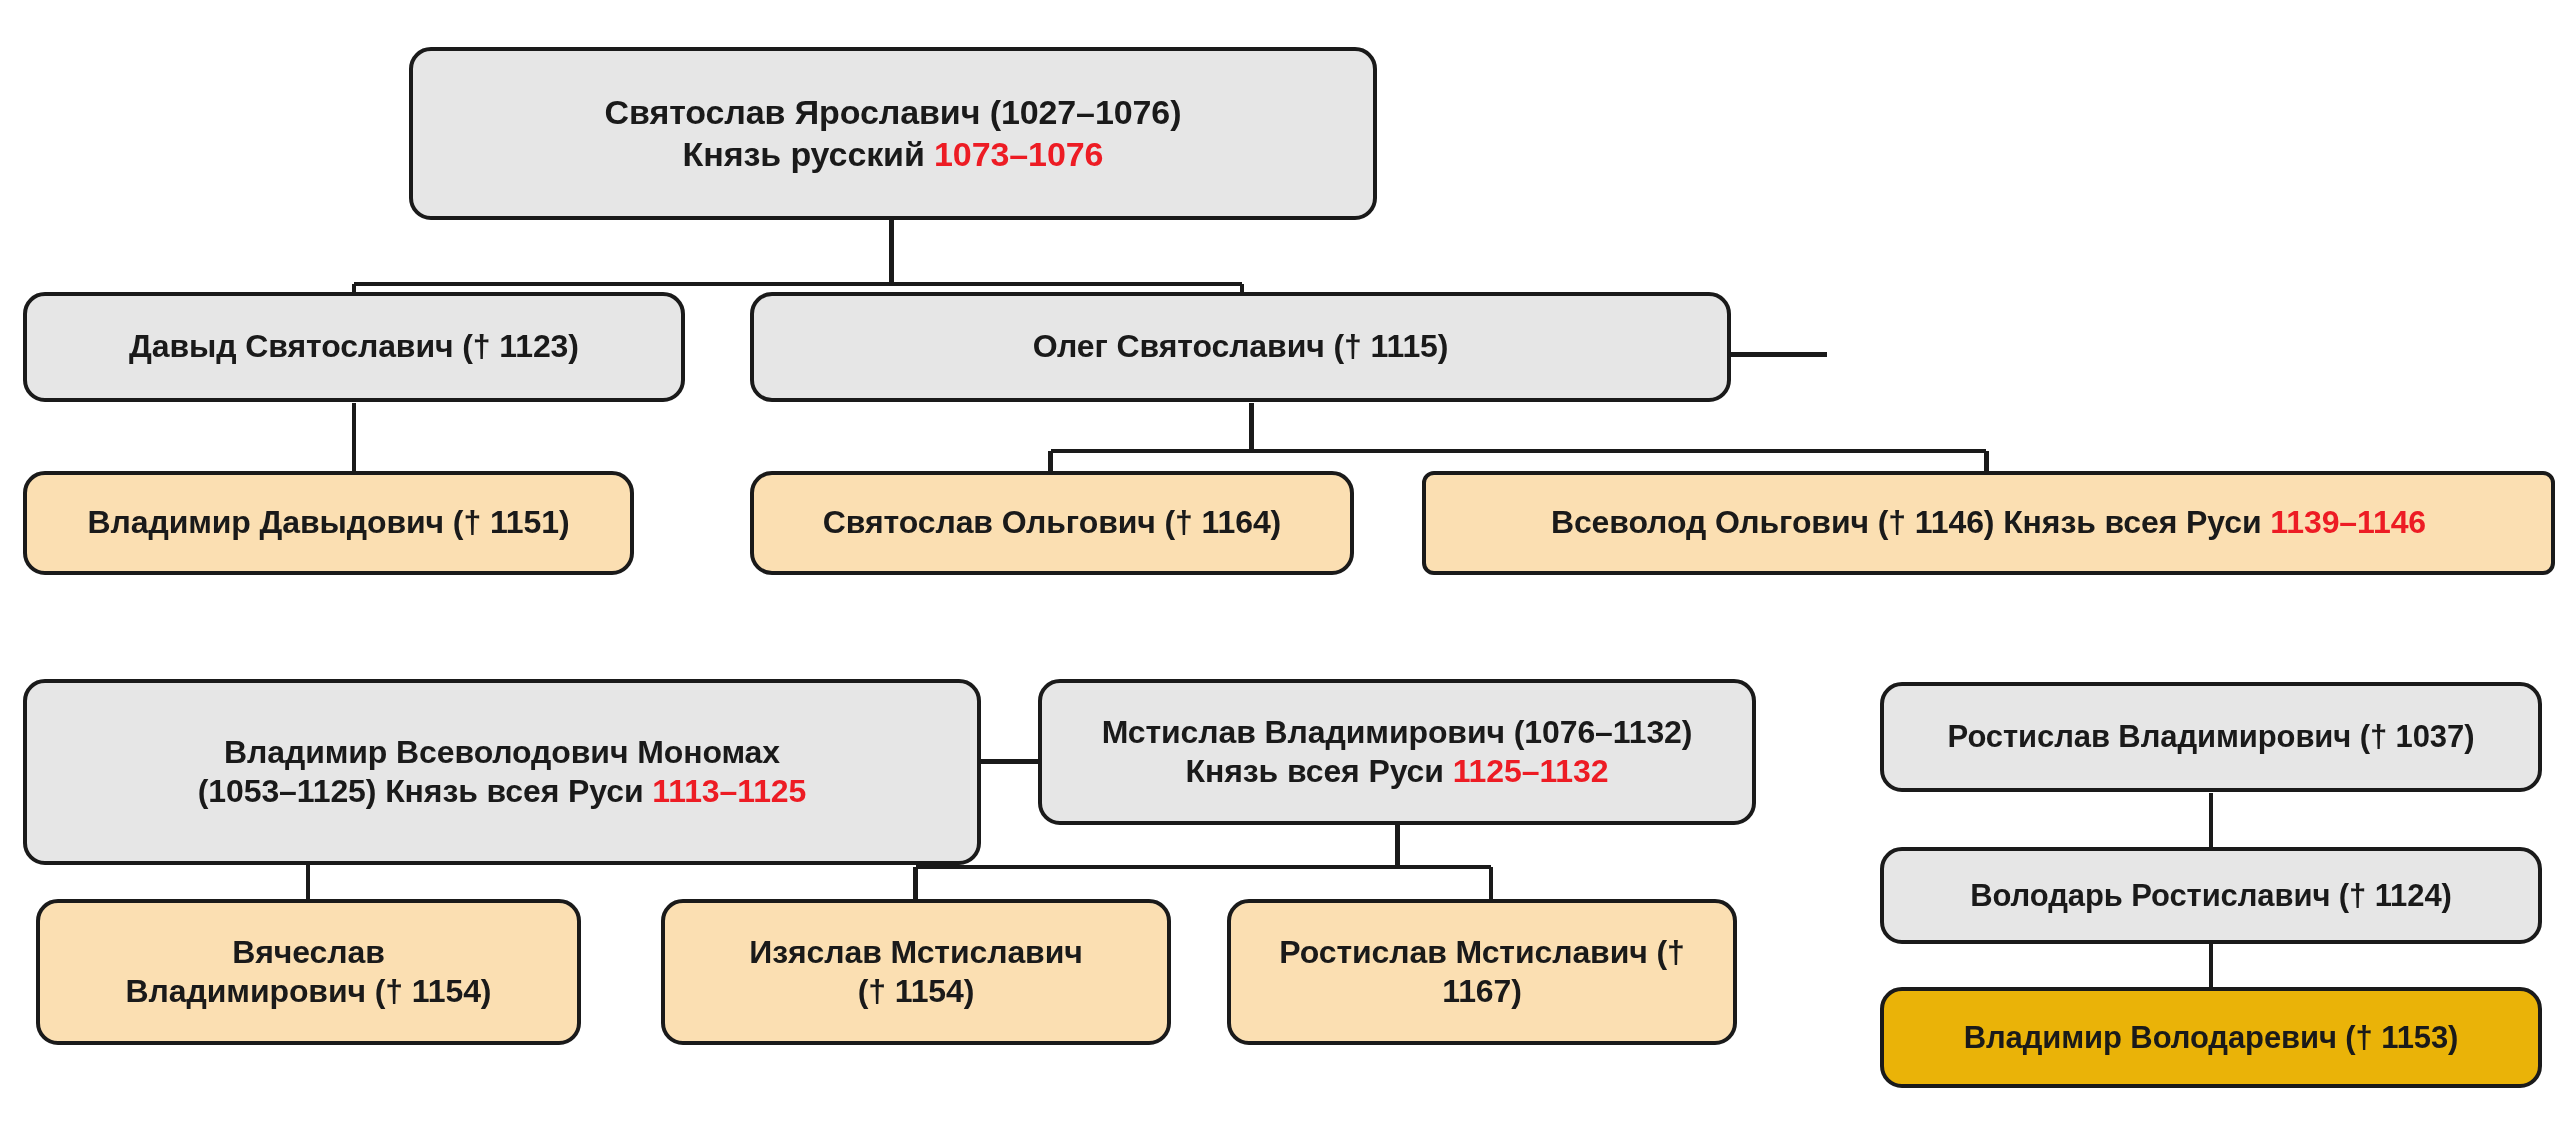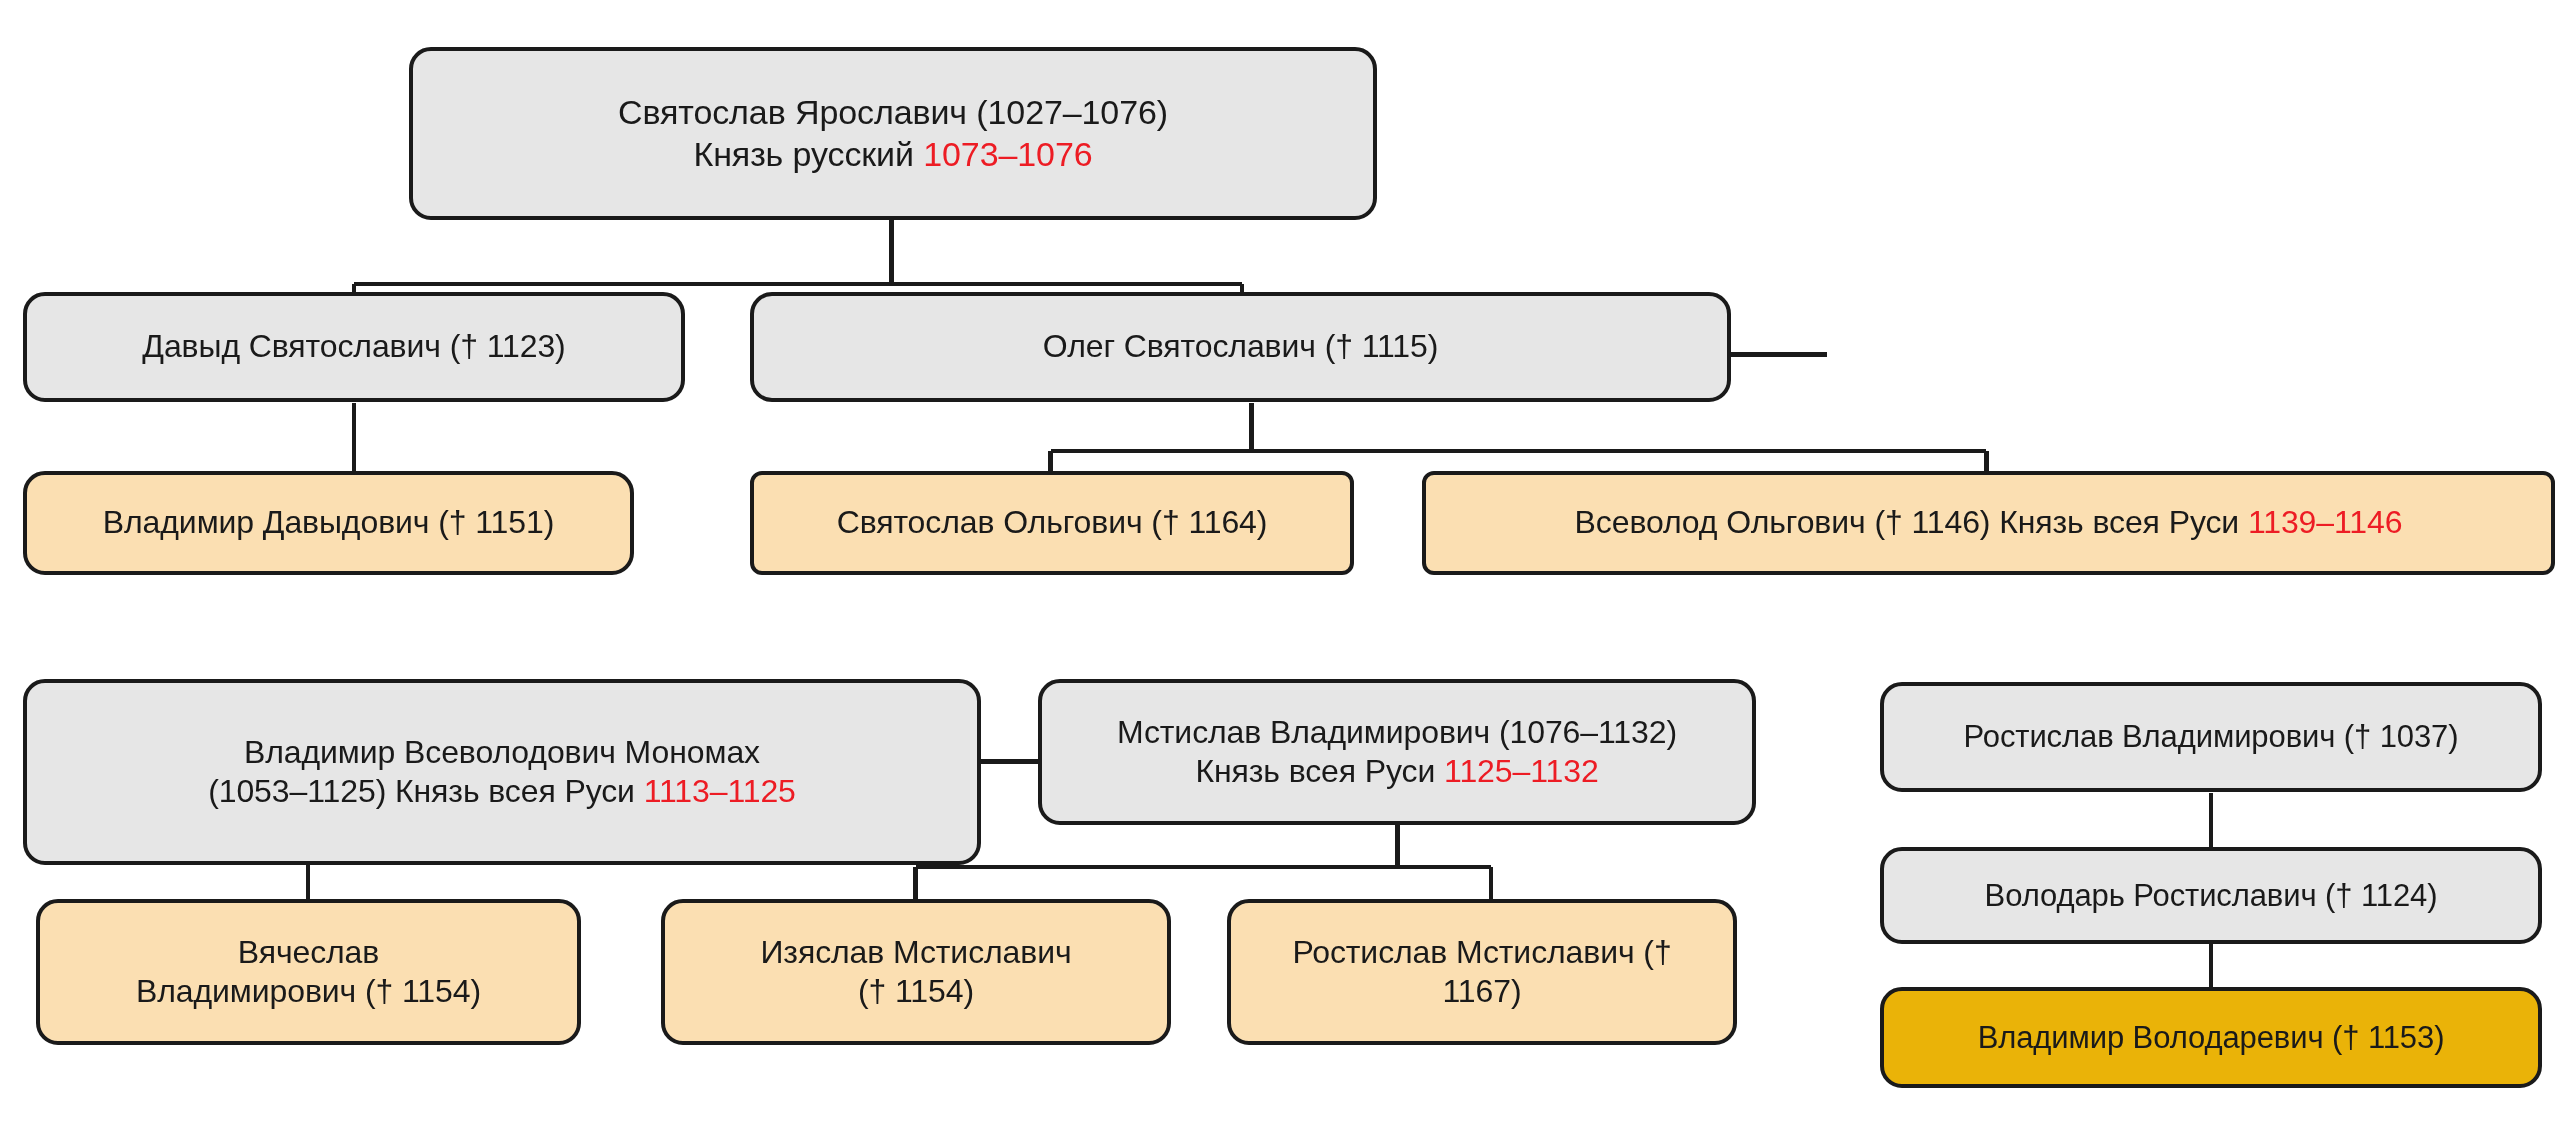--- a/index.html
+++ b/index.html
@@ -29,21 +29,21 @@
     border: 4.5px solid #1a1a1a;
     border-radius: 22px;
     display: flex;
     align-items: center;
     justify-content: center;
     text-align: center;
     padding: 3.9px 17px;
     z-index: 5;
   }
   .node .label {
-    font-weight: normal;
+    font-weight: bold;
     color: #1a1a1a;
     line-height: 1.22;
     letter-spacing: -0.1px;
     white-space: pre-line;
   }
   .reign {
     color: #ed1c24;
   }
   .fill-grey { background: #e6e6e6; }
   .fill-tan  { background: #fbdfb2; }
@@ -95,21 +95,21 @@
 
   <div class="node fill-grey" style="left:750px; top:292px; width:981px; height:110px; font-size:32px;">
     <div class="label">Олег Святославич († 1115)</div>
   </div>
 
 
   <div class="node fill-tan" style="left:23px; top:471px; width:611px; height:104px; font-size:32px;">
     <div class="label">Владимир Давыдович († 1151)</div>
   </div>
 
-  <div class="node fill-tan" style="left:750px; top:471px; width:604px; height:104px; font-size:32px;border-radius:12px;">
+  <div class="node fill-tan" style="left:750px; top:471px; width:604px; height:104px; font-size:32px;">
     <div class="label">Святослав Ольгович († 1164)</div>
   </div>
 
   <div class="node fill-tan" style="left:1422px; top:471px; width:1133px; height:104px; font-size:32px;border-radius:12px;">
     <div class="label"><span>Всеволод Ольгович († 1146) Князь всея Руси </span><span class="reign">1139–1146</span></div>
   </div>
 
   <div class="node fill-grey" style="left:23px; top:679px; width:958px; height:186px; font-size:32px;">
     <div class="label"><span>Владимир Всеволодович Мономах
 (1053–1125) Князь всея Руси </span><span class="reign">1113–1125</span></div>

